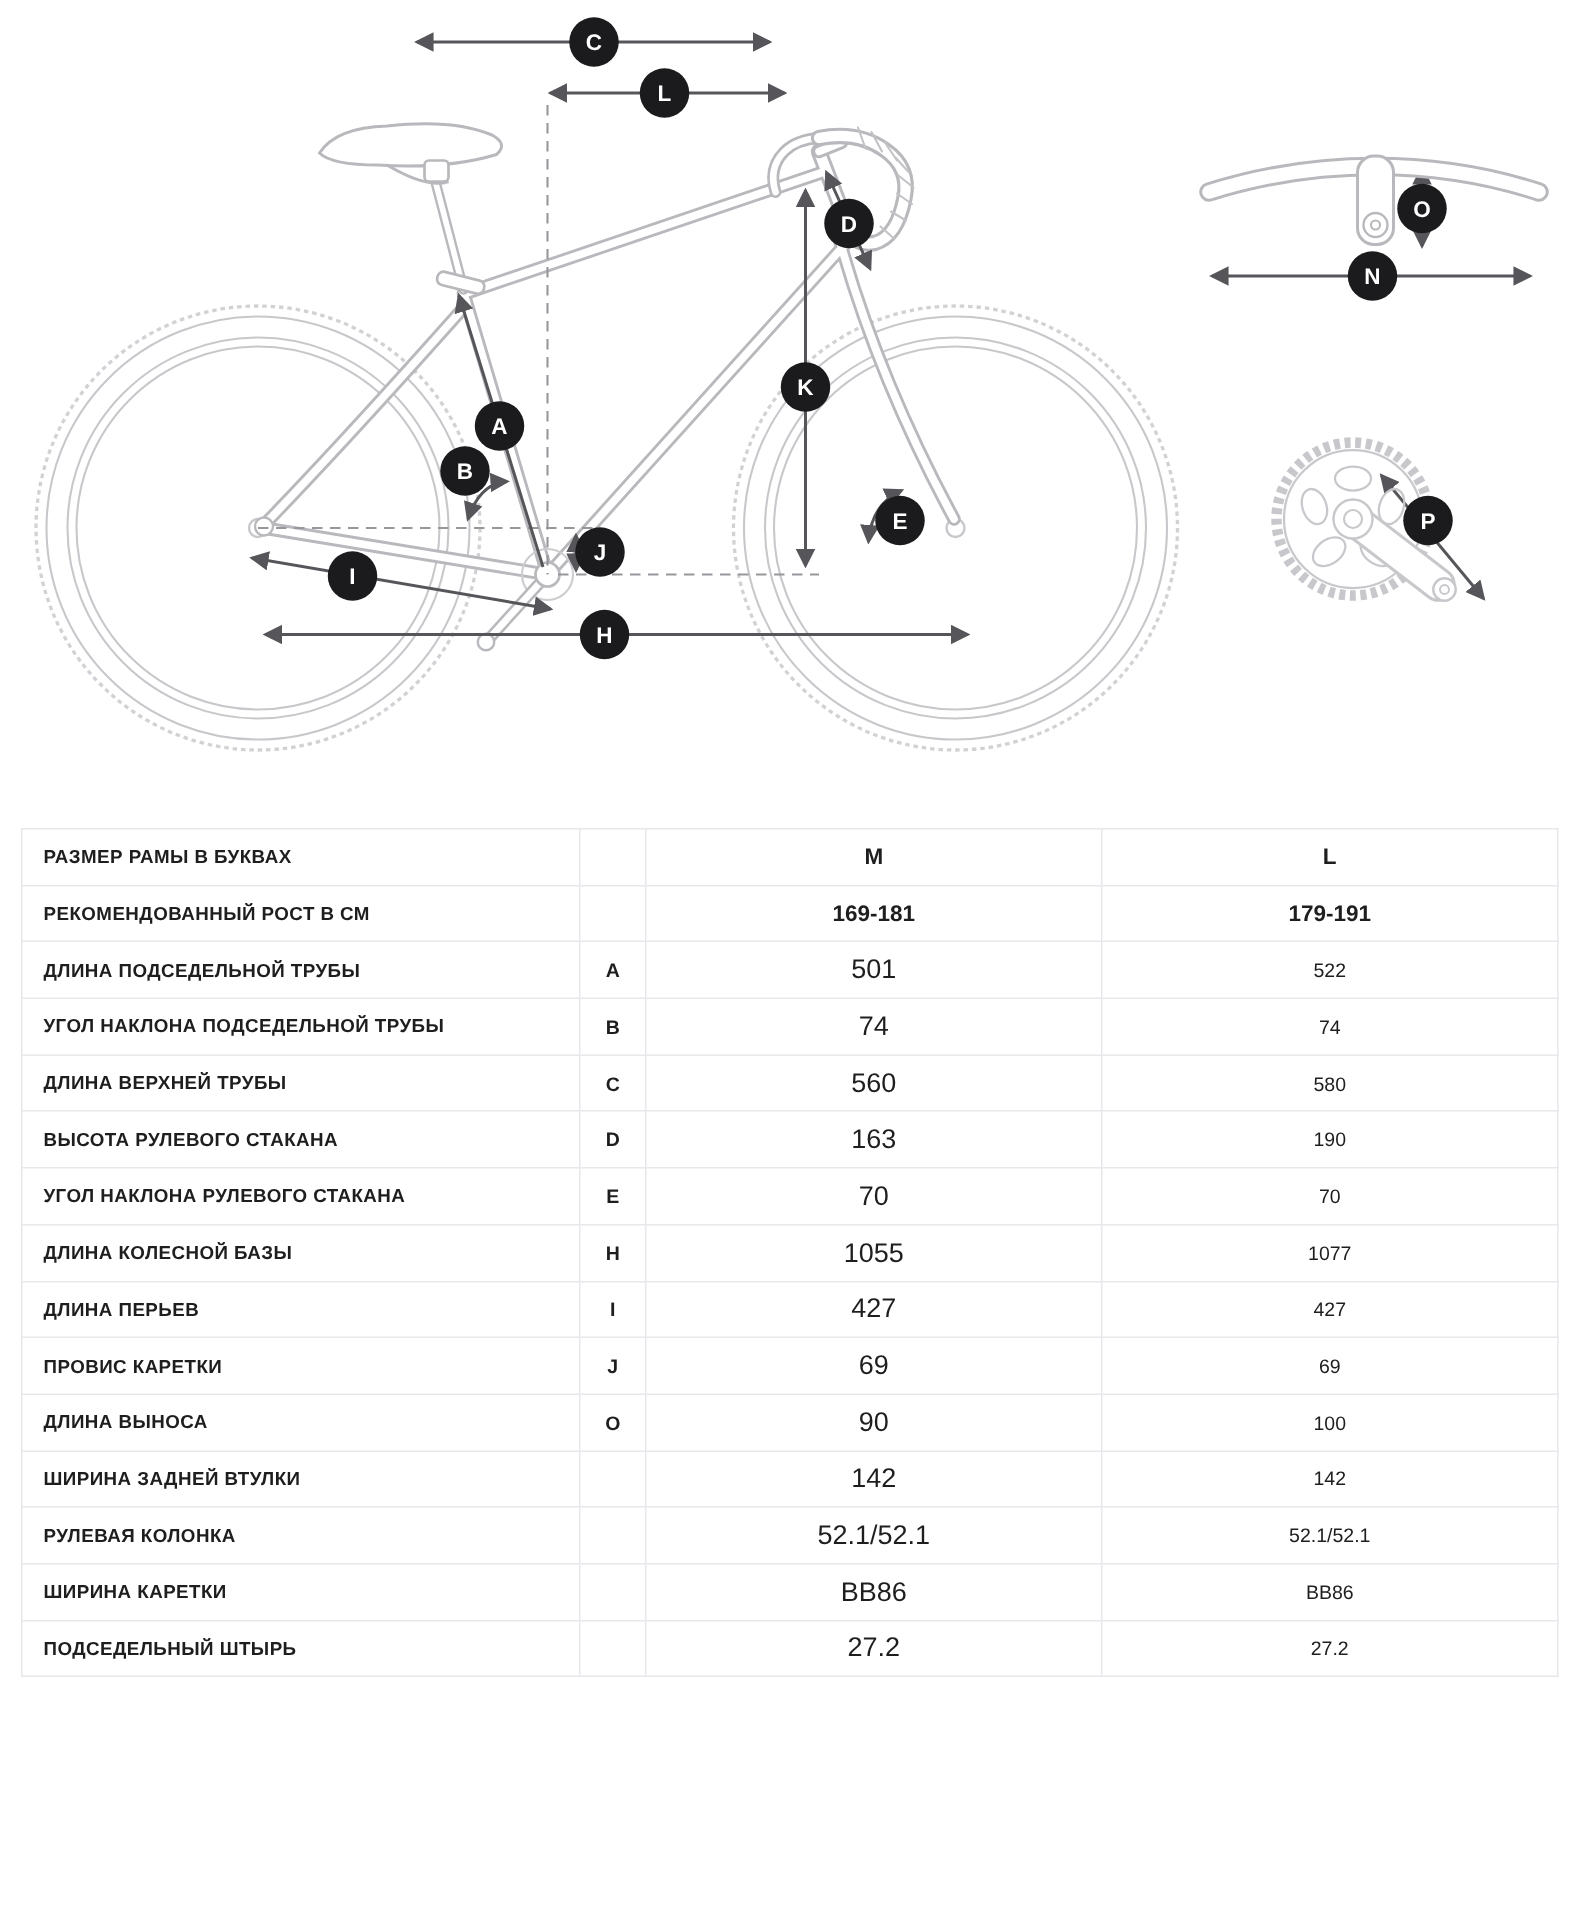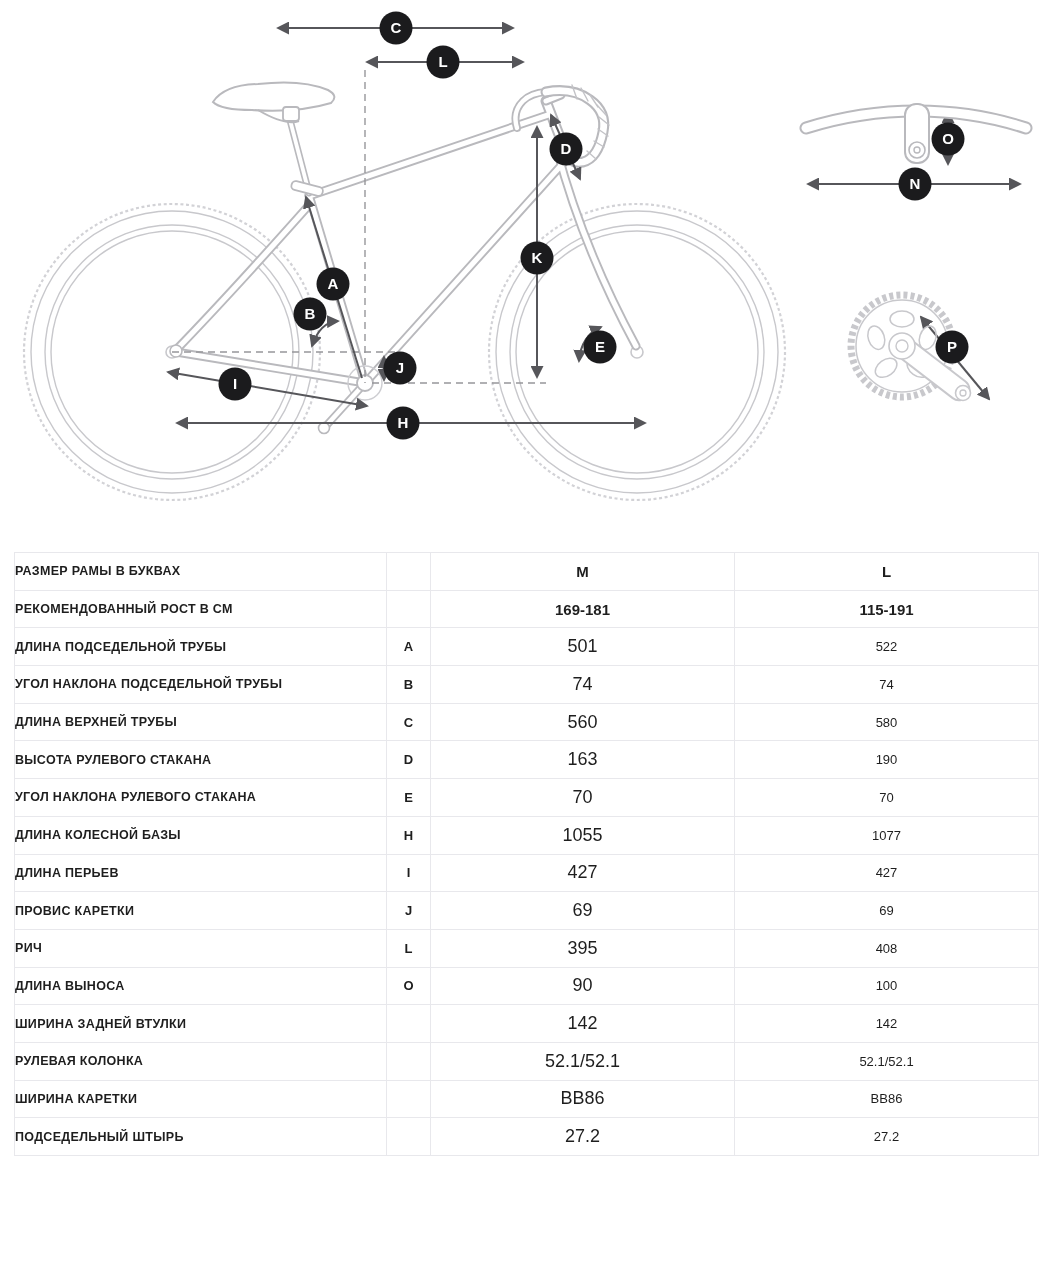--- a/index.html
+++ b/index.html
@@ -2,21 +2,21 @@
 <html><head>
 <meta charset="utf-8">
 <style>
   * { margin:0; padding:0; box-sizing:border-box; }
   html,body { width:1052px; height:1280px; background:#ffffff; font-family:"Liberation Sans","DejaVu Sans",sans-serif; }
   .stage { position:relative; width:1052px; height:1280px; overflow:hidden; background:#fff; }
   .diagram-wrap { position:absolute; left:0; top:0; width:1052px; height:545px; }
   .table-wrap { position:absolute; left:14px; top:552px; width:1024px; }
   table.geo { width:1024px; border-collapse:collapse; table-layout:fixed; }
   table.geo td { border:1px solid #e8e8ec; height:37.7px; vertical-align:middle; color:#1e1e1e; background:#fff; }
-  td.c-label { width:372px; font-size:12.5px; font-weight:700; letter-spacing:.3px; }
+  td.c-label { width:372px; padding-left:14px; font-size:12.5px; font-weight:700; letter-spacing:.3px; }
   td.c-letter { width:44px; text-align:center; font-size:13px; font-weight:700; }
   td.c-m { width:304px; text-align:center; font-size:18px; font-weight:400; }
   td.c-l { width:304px; text-align:center; font-size:13px; font-weight:400; }
   td.c-m.em, td.c-l.em { font-weight:700; font-size:15px; }
   svg text.badge { font-family:"Liberation Sans","DejaVu Sans",sans-serif; font-size:15px; font-weight:700; fill:#ffffff; text-anchor:middle; }
 </style>
 </head>
 <body>
 
 <div class="stage">
@@ -212,21 +212,21 @@
           <tr>
       <td class="c-label">РАЗМЕР РАМЫ В БУКВАХ</td>
       <td class="c-letter"></td>
       <td class="c-m em">M</td>
       <td class="c-l em">L</td>
     </tr>
           <tr>
       <td class="c-label">РЕКОМЕНДОВАННЫЙ РОСТ В СМ</td>
       <td class="c-letter"></td>
       <td class="c-m em">169-181</td>
-      <td class="c-l em">115-191</td>
+      <td class="c-l em">179-191</td>
     </tr>
           <tr>
       <td class="c-label">ДЛИНА ПОДСЕДЕЛЬНОЙ ТРУБЫ</td>
       <td class="c-letter">A</td>
       <td class="c-m">501</td>
       <td class="c-l">522</td>
     </tr>
           <tr>
       <td class="c-label">УГОЛ НАКЛОНА ПОДСЕДЕЛЬНОЙ ТРУБЫ</td>
       <td class="c-letter">B</td>
@@ -263,26 +263,20 @@
       <td class="c-m">427</td>
       <td class="c-l">427</td>
     </tr>
           <tr>
       <td class="c-label">ПРОВИС КАРЕТКИ</td>
       <td class="c-letter">J</td>
       <td class="c-m">69</td>
       <td class="c-l">69</td>
     </tr>
           <tr>
-      <td class="c-label">РИЧ</td>
-      <td class="c-letter">L</td>
-      <td class="c-m">395</td>
-      <td class="c-l">408</td>
-    </tr>
-          <tr>
       <td class="c-label">ДЛИНА ВЫНОСА</td>
       <td class="c-letter">O</td>
       <td class="c-m">90</td>
       <td class="c-l">100</td>
     </tr>
           <tr>
       <td class="c-label">ШИРИНА ЗАДНЕЙ ВТУЛКИ</td>
       <td class="c-letter"></td>
       <td class="c-m">142</td>
       <td class="c-l">142</td>

